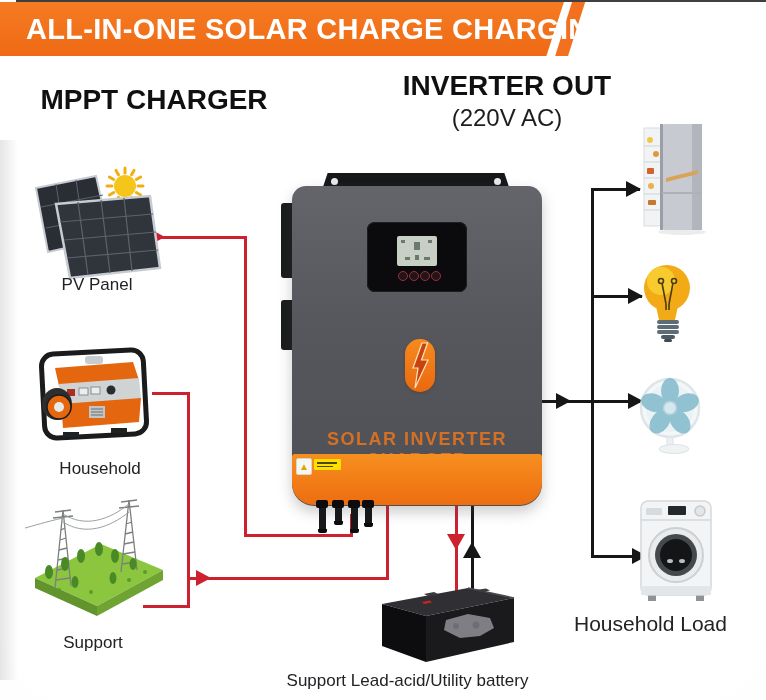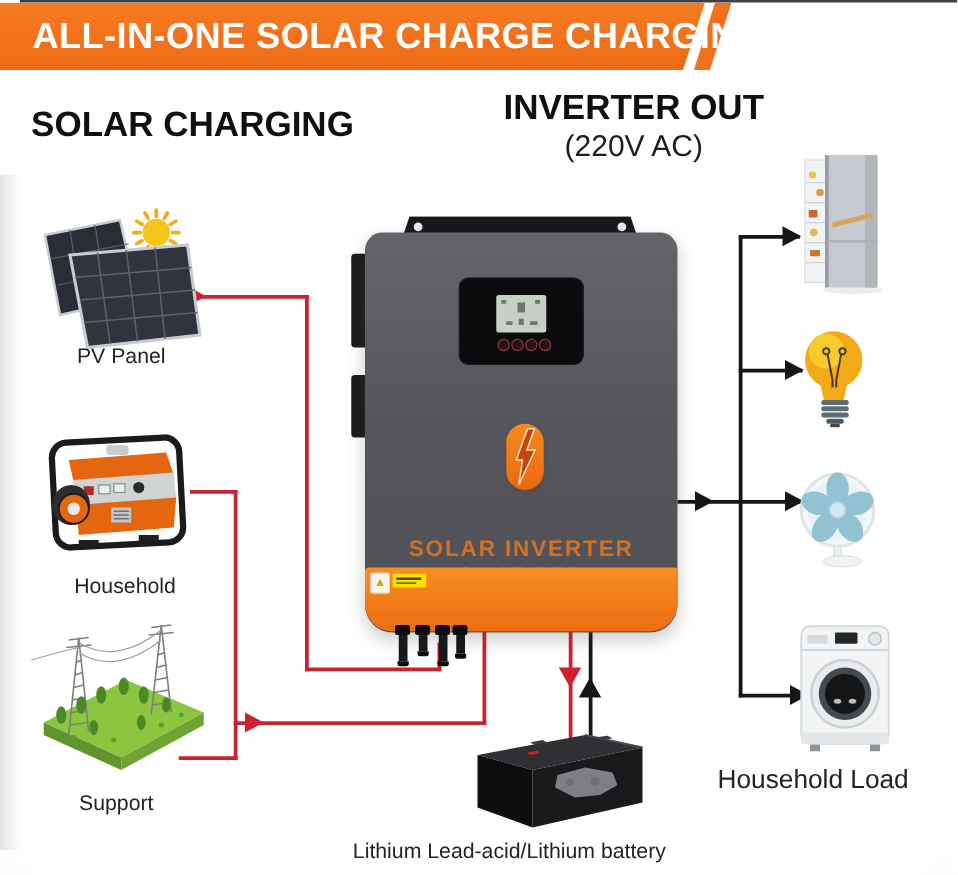--- a/index.html
+++ b/index.html
@@ -75,21 +75,21 @@
 
 <div class="stage">
 
   <div class="abs topline"></div>
   <div class="abs edge-shade"></div>
 
   <div class="abs banner"></div>
   <div class="abs banner-tip"></div>
   <div class="abs banner-title">ALL-IN-ONE SOLAR CHARGE CHARGING</div>
 
-  <div class="abs h-mppt">SOLAR CHARGING</div>
+  <div class="abs h-mppt">MPPT CHARGER</div>
   <div class="abs h-invout">INVERTER OUT</div>
   <div class="abs h-voltage">(220V AC)</div>
 
   <div class="wire red" style="left:150px;top:236px;width:97px;height:3px;"></div>
   <div class="abs arr arr-r is-red" style="left:150px;top:229px;"></div>
   <div class="wire red" style="left:244px;top:236px;width:3px;height:301px;"></div>
   <div class="wire red" style="left:244px;top:534px;width:109px;height:3px;"></div>
   <div class="wire red" style="left:350px;top:514px;width:3px;height:23px;"></div>
 
   <div class="wire red" style="left:152px;top:392px;width:38px;height:3px;"></div>
@@ -265,21 +265,21 @@
     <polygon points="10,26 54,38 54,84 10,68" fill="#0d0d0f"></polygon>
     <polygon points="54,38 142,20 142,64 54,84" fill="#1a1a1d"></polygon>
     <line x1="96" y1="10" x2="142" y2="20" stroke="#4a4a4f" stroke-width="1.5"></line>
     <polygon points="52,16 62,14 66,16 56,18" fill="#3a3a3e"></polygon>
     <polygon points="104,12 114,10.5 118,12.5 108,14.5" fill="#3a3a3e"></polygon>
     <polygon points="50,24 58,22.5 60,24.5 52,26" fill="#c5261f"></polygon>
     <polygon points="74,42 96,36 118,40 122,50 108,58 88,60 72,52" fill="#87878d" opacity="0.92"></polygon>
     <circle cx="84" cy="48" r="3" fill="#6e6e74"></circle>
       <circle cx="104" cy="47" r="3.5" fill="#6e6e74"></circle>
   </svg>
-  <div class="abs lbl lbl-batt">Lithium Lead-acid/Lithium battery</div>
+  <div class="abs lbl lbl-batt">Support Lead-acid/Utility battery</div>
 
   <svg class="abs" style="left:636px;top:118px;" width="70" height="118" viewBox="0 0 70 118">
     <ellipse cx="46" cy="114" rx="24" ry="3" fill="#ececec"></ellipse>
     <rect x="8" y="10" width="18" height="98" fill="#f2f3f4" stroke="#d9dcde"></rect>
     <path d="M8,28 h18 M8,44 h18 M8,60 h18 M8,76 h18 M8,92 h18" stroke="#d0d4d6" stroke-width="1"></path>
     <circle cx="14" cy="22" r="3" fill="#eec84a"></circle>
       <circle cx="20" cy="36" r="3" fill="#e09a3a"></circle>
     <rect x="11" y="50" width="7" height="6" rx="1" fill="#d4622c"></rect>
     <circle cx="15" cy="68" r="3" fill="#e8b347"></circle>
     <rect x="12" y="82" width="8" height="5" rx="1" fill="#c9762e"></rect>

